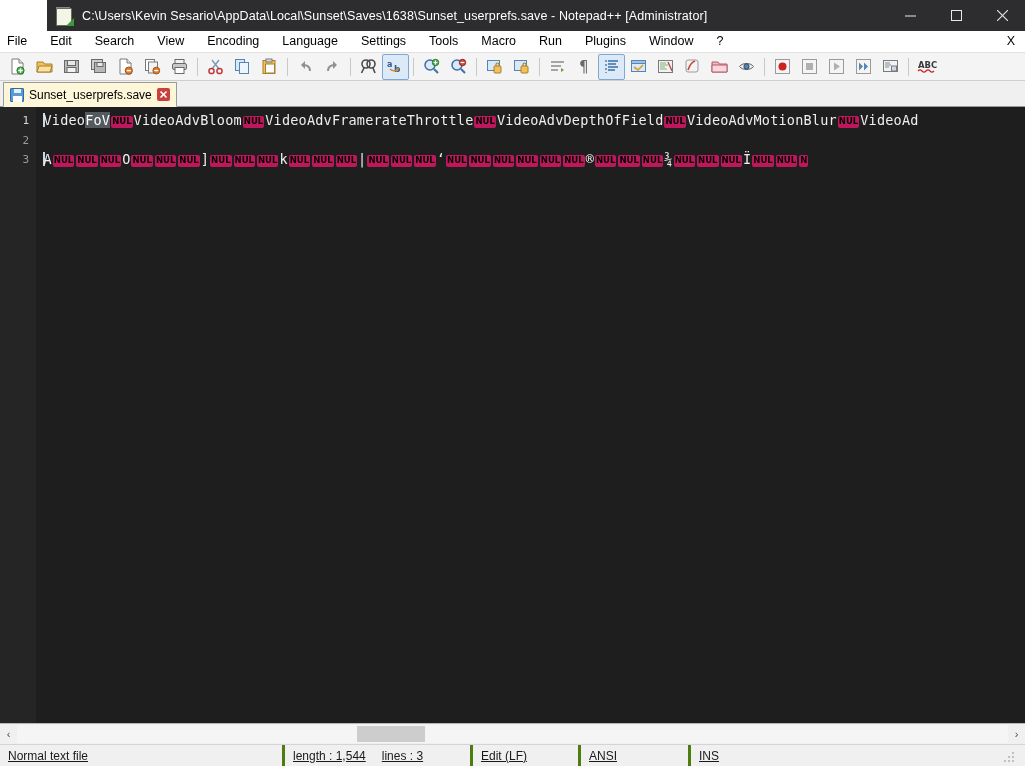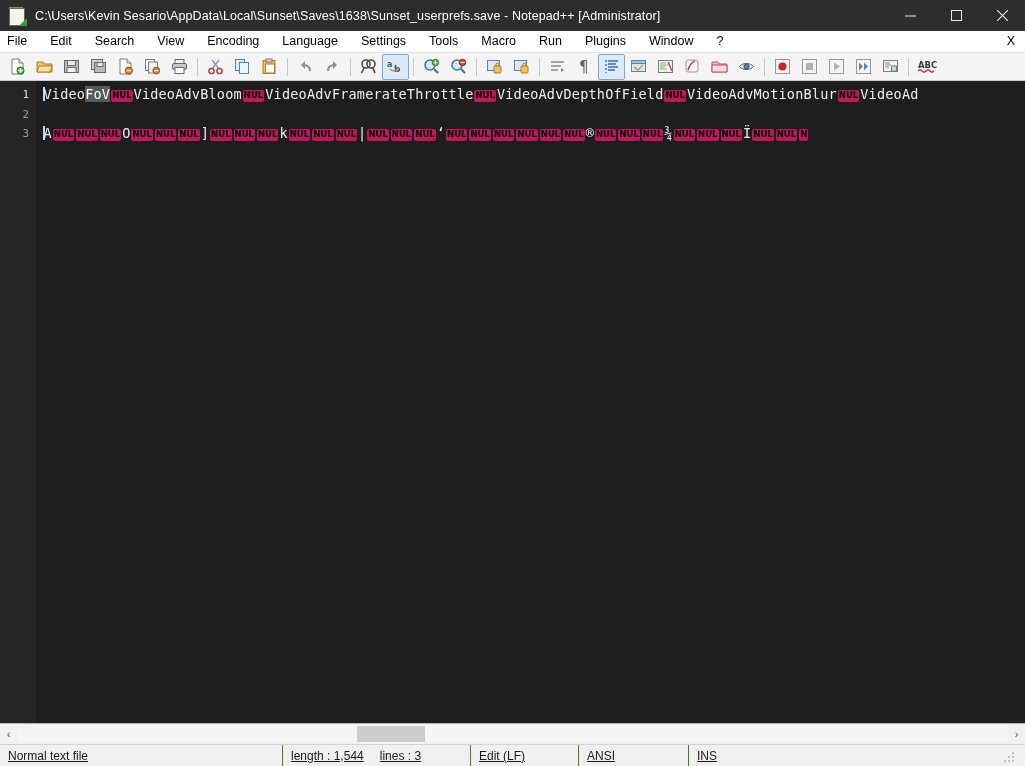--- a/index.html
+++ b/index.html
@@ -7,21 +7,21 @@
     width:1025px;height:766px;overflow:hidden;
     font-family:"Liberation Sans", sans-serif;
     background:#f0f0f0;
     -webkit-font-smoothing:antialiased;
   }
   .app{width:1025px;height:766px;display:flex;flex-direction:column;background:#ffffff;}
 
   
   .titlebar{
     height:31px;min-height:31px;background:#2d2d30;display:flex;align-items:center;
-    color:#ffffff;font-size:12.5px;position:relative;
+    color:#ffffff;font-size:12.5px;position:relative;margin-left:47px;
   }
   .title-icon{width:18px;height:18px;margin-left:8px;margin-right:9px;position:relative;flex:0 0 auto;}
   .title-icon .pad{
     position:absolute;left:1px;top:1px;width:14px;height:16px;background:#f4f4e8;
     border:1px solid #6b6b55;border-radius:1px;
   }
   .title-icon .spiral{position:absolute;left:1px;top:0;width:14px;height:3px;background:#888;}
   .title-icon .pencil{
     position:absolute;right:-1px;bottom:-1px;width:0;height:0;
     border-left:8px solid transparent;border-bottom:8px solid #3a9a3a;
@@ -99,21 +99,21 @@
   .hs-btn{width:17px;height:18px;display:flex;align-items:center;justify-content:center;color:#505050;font-size:11px;flex:0 0 auto;}
   .hs-track{flex:1 1 auto;height:18px;position:relative;background:#f5f5f5;}
   .hs-thumb{position:absolute;left:340px;top:1px;width:68px;height:16px;background:#cdcdcd;}
 
   
   .statusbar{
     height:21px;min-height:21px;background:#f0f0f0;border-top:1px solid #d4d4d4;
     display:flex;align-items:center;font-size:12px;color:#1a1a1a;text-decoration:underline;
   }
   .sb{height:21px;display:flex;align-items:center;padding:0 8px;box-sizing:border-box;white-space:nowrap;}
-  .sb + .sb{border-left:1px solid #4d7c0f;}
+  .sb + .sb{border-left:3px solid #4d7c0f;}
   .sb.f1{width:282px;}
   .sb.f2{width:188px;display:flex;gap:16px;}
   .sb.f3{width:272px;display:flex;gap:15px;}
   .sb.f4{width:108px;}
   .sb.f5{width:110px;}
   .sb.f6{flex:1 1 auto;align-items:center;}
   .grip{margin-left:auto;margin-right:3px;width:12px;height:12px;position:relative;opacity:.55;}
   .grip i{position:absolute;width:2px;height:2px;background:#9a9a9a;}
 </style>
 </head>
@@ -415,20 +415,36 @@
     <div class="sep"></div>
 
     <div class="tb">
         <svg width="20" height="17" viewBox="0 0 20 17">
           <text x="1" y="10" font-size="8.5" font-family="DejaVu Sans" font-weight="bold" fill="#3a3a3a">ABC</text>
           <path d="M1 13q2 -2.4 4 0t4 0t4 0t4 0" stroke="#cc2222" stroke-width="1.2" fill="none"></path>
         </svg>
       </div>
   </div>
 
+  <div class="tabbar">
+    <div class="tab">
+      <span class="save-ico">
+          <span class="body"></span>
+          <span class="sh"></span>
+          <span class="lbl"></span>
+        </span>
+      <span>Sunset_userprefs.save</span>
+      <span class="tab-close">
+        <svg width="9" height="9" viewBox="0 0 9 9">
+            <line x1="1.5" y1="1.5" x2="7.5" y2="7.5" stroke="#fff" stroke-width="1.6"></line>
+            <line x1="7.5" y1="1.5" x2="1.5" y2="7.5" stroke="#fff" stroke-width="1.6"></line>
+          </svg>
+      </span>
+    </div>
+  </div>
 
   <div class="editor-wrap">
     <div class="editor">
       <div class="gutter">
         <div class="ln cur">1</div>
         <div class="ln">2</div>
         <div class="ln">3</div>
       </div>
       <div class="code">
         <div class="row"><span class="caret"></span><span>Video</span><span class="sel">FoV</span><span class="cc">NUL</span><span>VideoAdvBloom</span><span class="cc">NUL</span><span>VideoAdvFramerateThrottle</span><span class="cc">NUL</span><span>VideoAdvDepthOfField</span><span class="cc">NUL</span><span>VideoAdvMotionBlur</span><span class="cc">NUL</span><span>VideoAd</span></div>

